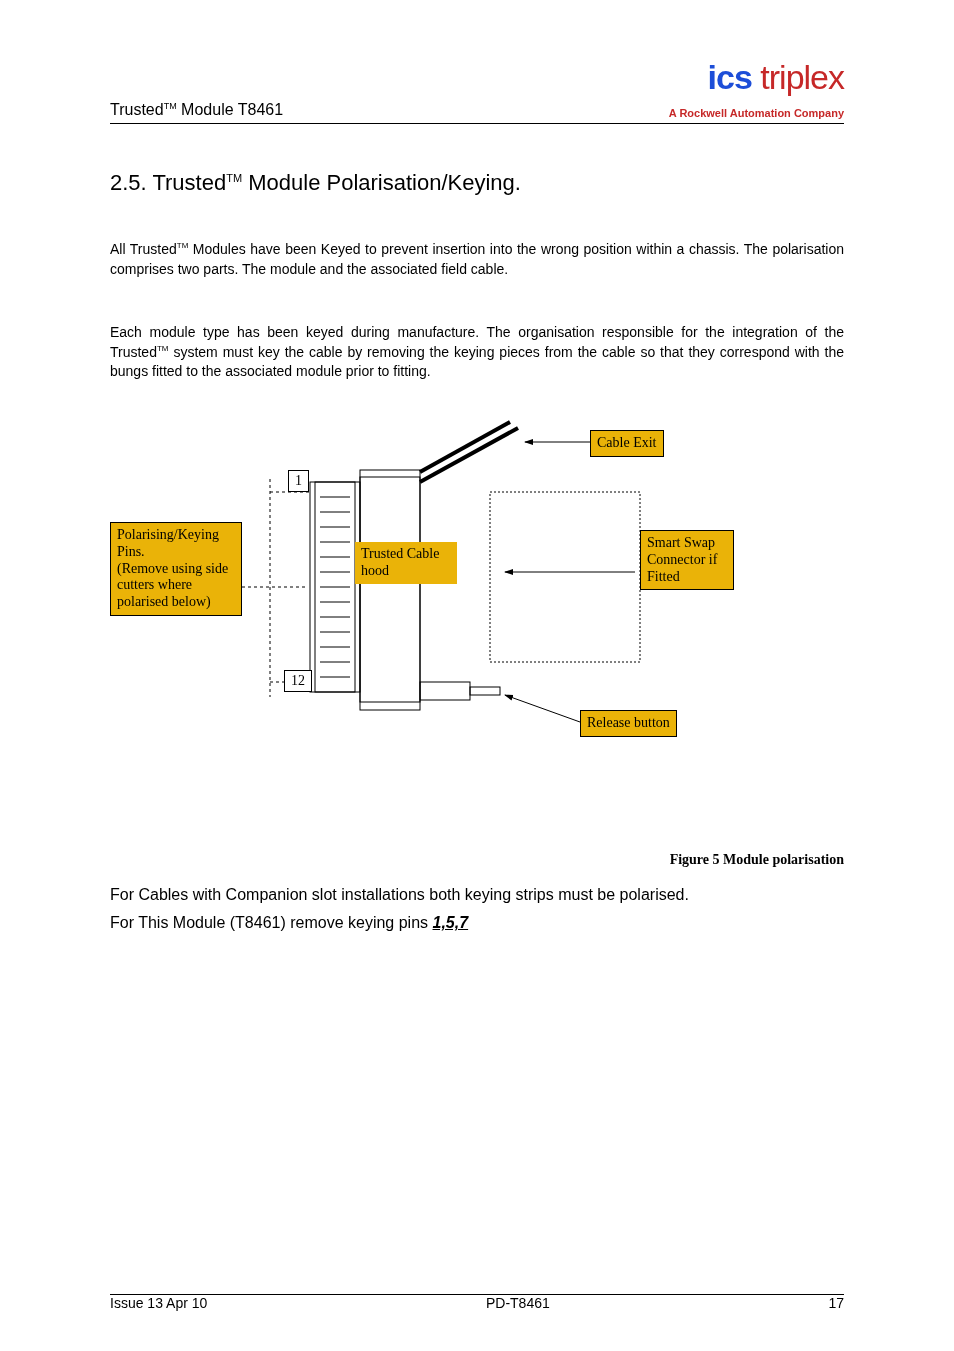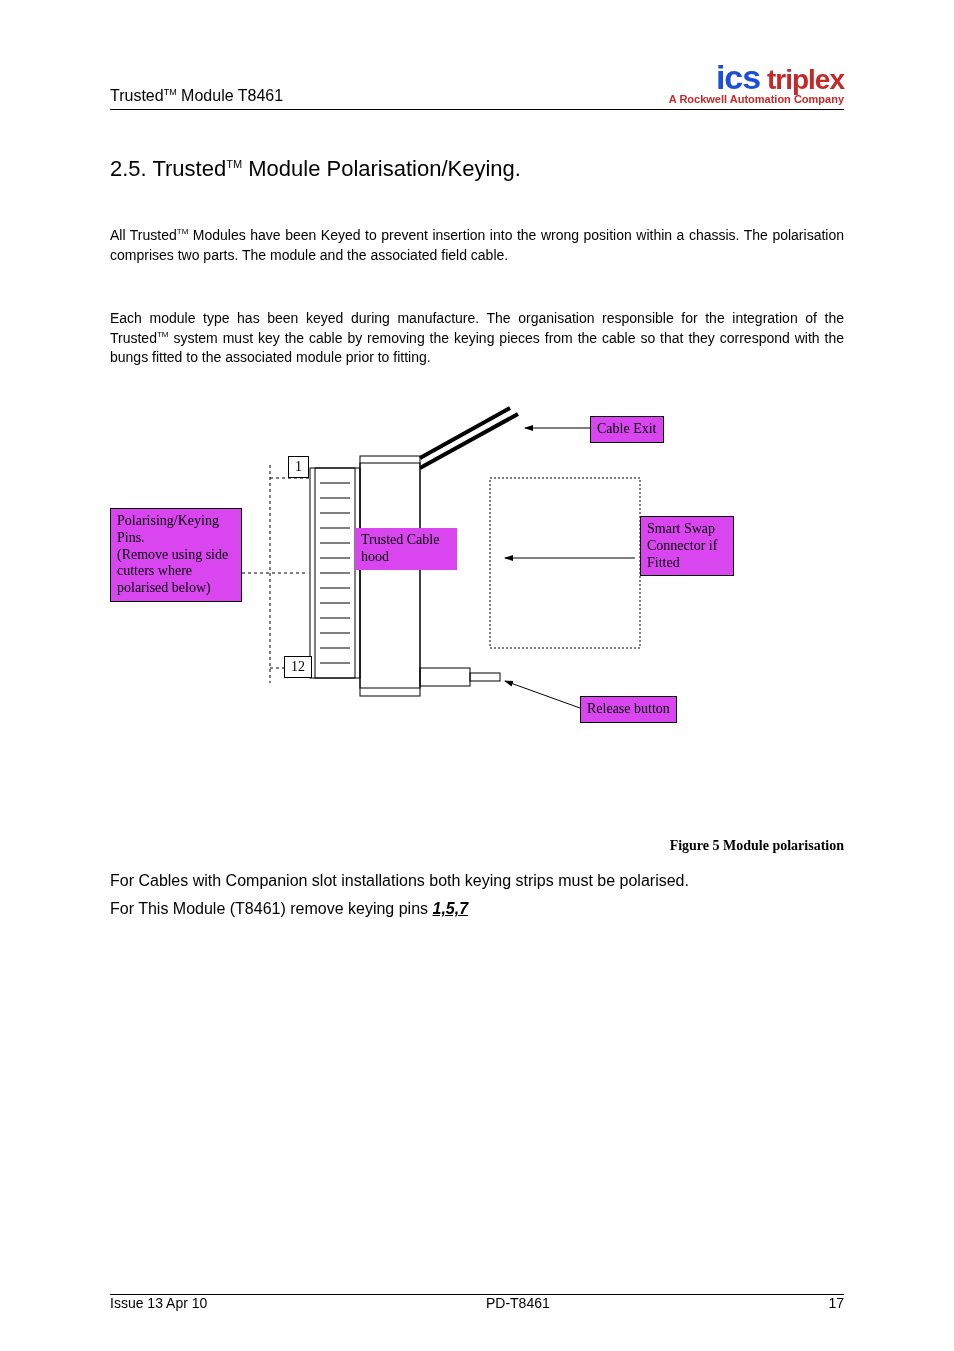--- a/index.html
+++ b/index.html
@@ -28,30 +28,30 @@
   }
   .header-left .tm { font-size: 9px; vertical-align: super; }
   .logo-block { text-align: right; line-height: 1; }
   .logo-ics {
     font-weight: 900;
     font-size: 34px;
     color: #1d4ed8;
     letter-spacing: -1px;
   }
   .logo-triplex {
-    font-weight: 700;
-    font-size: 28px;
+    font-weight: 400;
+    font-size: 34px;
     color: #c62828;
     letter-spacing: -1px;
   }
   .logo-sub {
     font-size: 11px;
     font-weight: 700;
     color: #c62828;
-    margin-top: 0;
+    margin-top: 14px;
   }
 
   .section-title {
     font-size: 22px;
     font-weight: 400;
     margin-top: 46px;
     margin-bottom: 28px;
   }
   .section-title .tm { font-size: 11px; vertical-align: super; }
 
@@ -65,21 +65,21 @@
   .para .tm { font-size: 8px; vertical-align: super; }
 
   .diagram {
     position: relative;
     height: 380px;
     margin-top: 30px;
   }
   .box-text {
     position: absolute;
     border: 1px solid #000;
-    background: #d946ef;
+    background: #eab308;
     font-family: "Times New Roman", serif;
     font-size: 14px;
     padding: 4px 6px;
     line-height: 1.2;
   }
   .small-num {
     position: absolute;
     border: 1px solid #000;
     background: #fff;
     font-family: "Times New Roman", serif;

